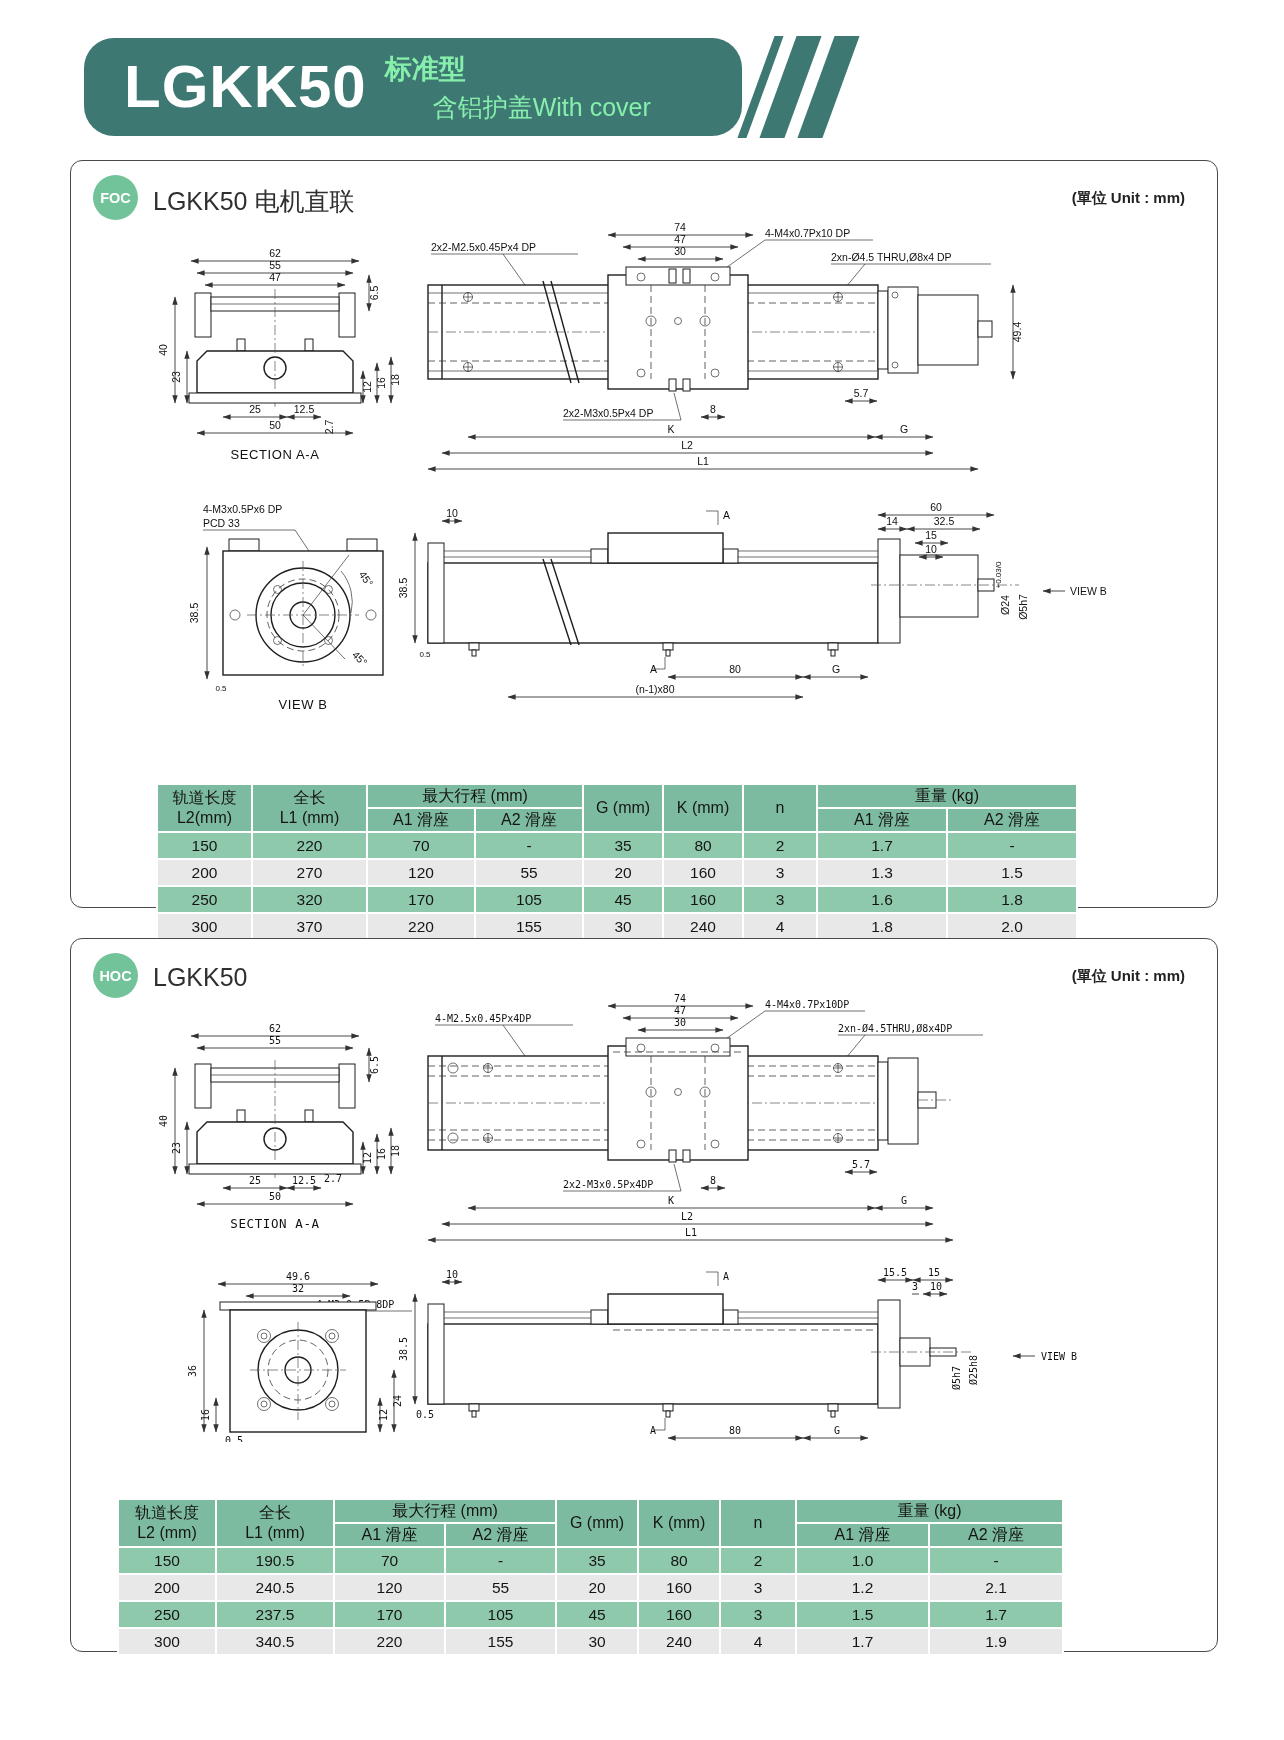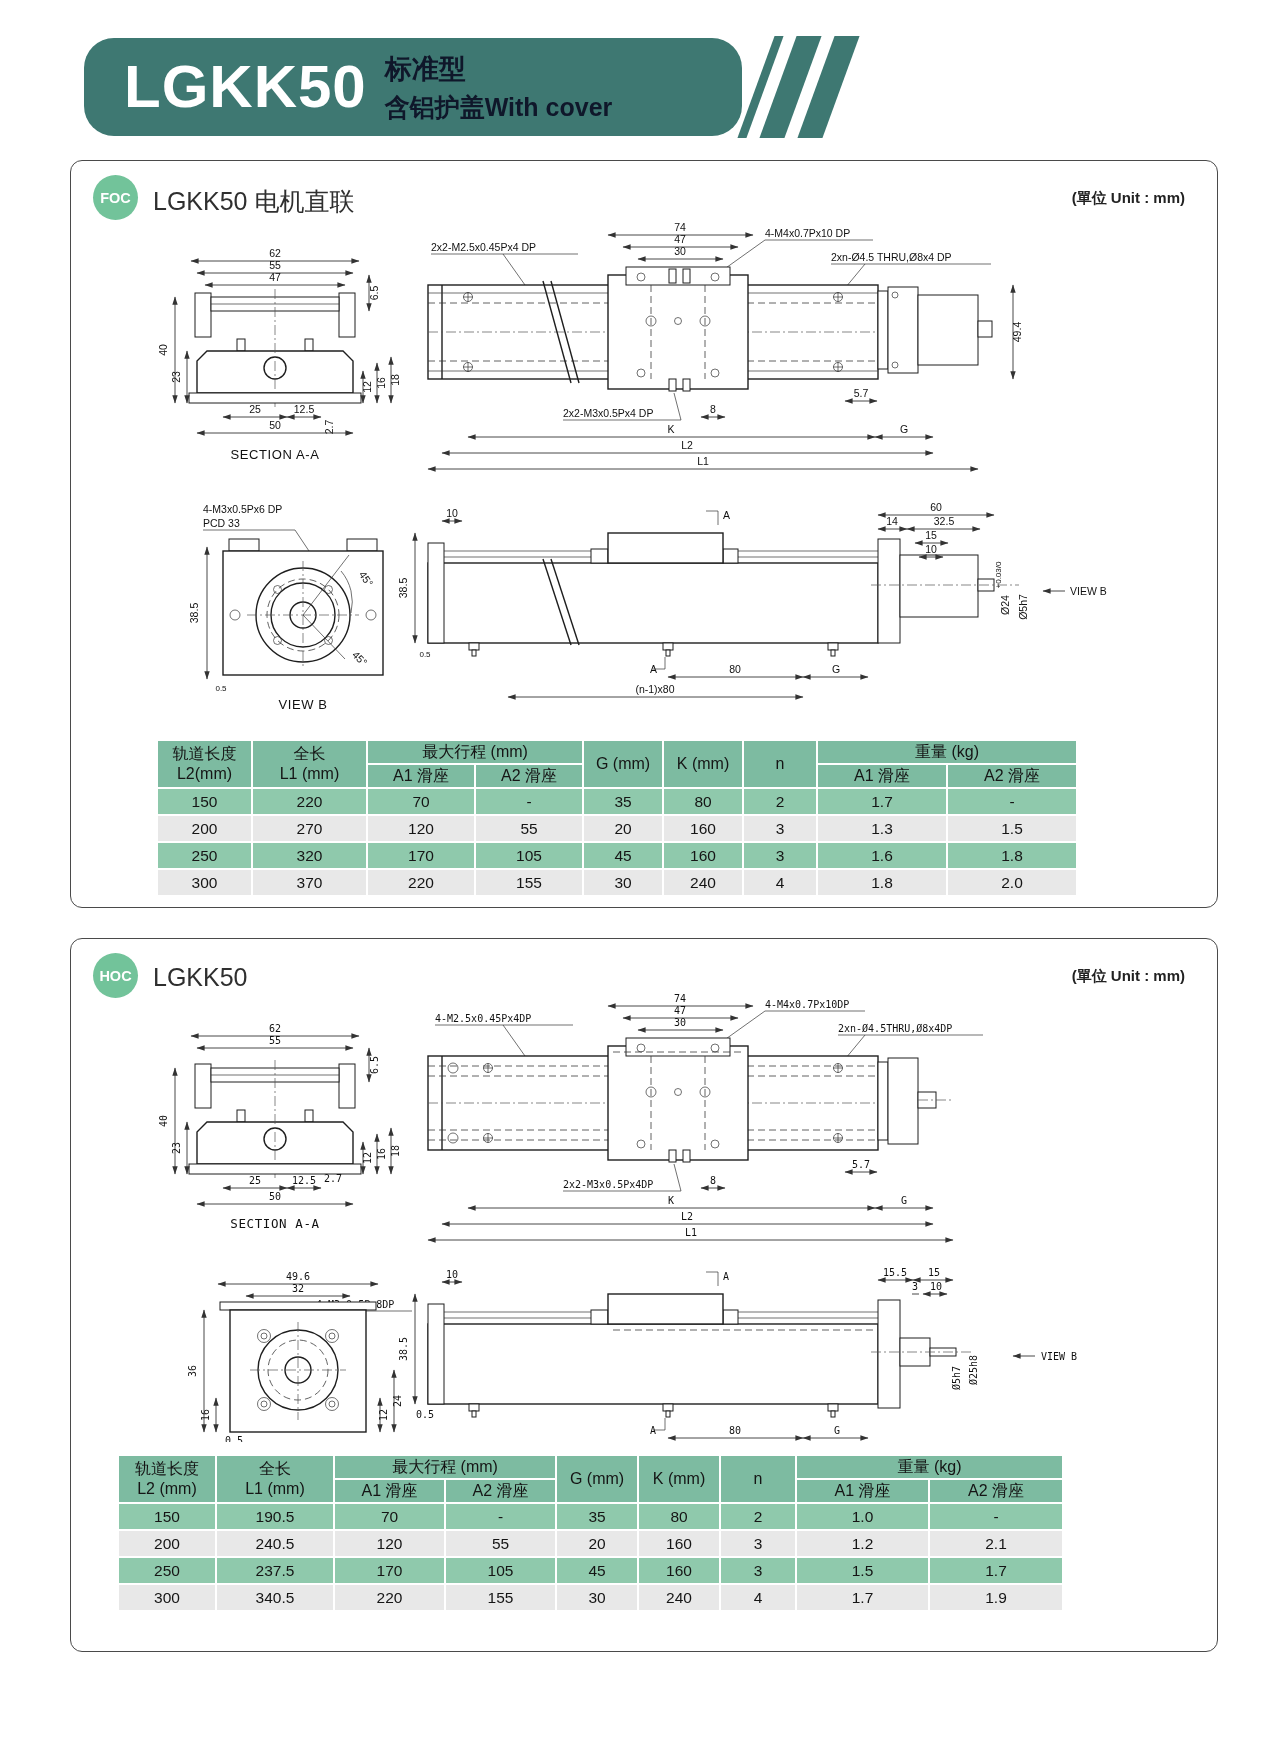--- a/index.html
+++ b/index.html
@@ -1,23 +1,23 @@
 <!DOCTYPE html>
 <html><head>
 <meta charset="utf-8">
 <style>
   html,body{margin:0;padding:0;background:#fff;}
   body{width:1284px;height:1740px;position:relative;font-family:"Liberation Sans",sans-serif;color:#222;overflow:hidden;}
 
   
   .banner{position:absolute;left:84px;top:38px;width:658px;height:98px;background:#3E7872;border-radius:30px;display:flex;align-items:center;padding-left:40px;box-sizing:border-box;}
   .banner .model{color:#fff;font-size:60px;font-weight:700;letter-spacing:1px;line-height:1;}
-  .banner .subs{margin-left:18px;color:#0f172a;display:flex;flex-direction:column;justify-content:center;gap:4px;}
+  .banner .subs{margin-left:18px;color:#86efac;display:flex;flex-direction:column;justify-content:center;gap:4px;}
   .banner .subs .s1{font-size:27px;font-weight:700;}
-  .banner .subs .s2{font-size:25px;font-weight:700;}
+  .banner .subs .s2{font-size:25px;font-weight:400;margin-left:48px;}
   .slashes{position:absolute;left:756px;top:36px;width:110px;height:102px;}
   .slashes div{position:absolute;top:0;height:102px;background:#3E7872;transform:skewX(-20deg);}
   .slashes .sl1{left:0;width:9px;}
   .slashes .sl2{left:22px;width:25px;}
   .slashes .sl3{left:60px;width:25px;}
 
   
   .panel{position:absolute;left:70px;width:1148px;background:#fff;border:1.6px solid #4a4a4a;border-radius:12px;box-sizing:border-box;}
   #panel1{top:160px;height:748px;}
   #panel2{top:938px;height:714px;}
@@ -41,21 +41,21 @@
   svg text.s{text-anchor:start;}
   svg text.b{font-size:13px;text-anchor:middle;letter-spacing:0.6px;}
   svg text.sm{font-size:8px;}
   svg.cad text{font-family:"DejaVu Sans Mono","Liberation Mono",monospace;font-size:10px;}
   svg.cad text.b{font-size:12.5px;}
 
   
   .tblwrap{position:absolute;}
   #panel1 .tblwrap{left:85px;top:578px;width:920px;}
   #panel2 .tblwrap{left:46px;top:515px;width:945px;}
-  table.spec{border-collapse:collapse;table-layout:fixed;width:100%;text-align:center;color:#151515;}
+  table.spec{border-collapse:collapse;table-layout:fixed;width:100%;text-align:center;color:#151515;margin-top:44px;}
   table.spec th{background:#7DBBA1;font-weight:400;font-size:16px;padding:1px 0;border:2px solid #fff;line-height:1.25;}
   table.spec td{border:2px solid #fff;padding:3.5px 0;font-size:15.5px;}
   table.spec tbody tr:nth-child(odd) td{background:#8FC9AC;}
   table.spec tbody tr:nth-child(even) td{background:#E8E8E8;}
 </style>
 </head>
 <body>
 
 <div class="banner">
   <div class="model">LGKK50</div>

